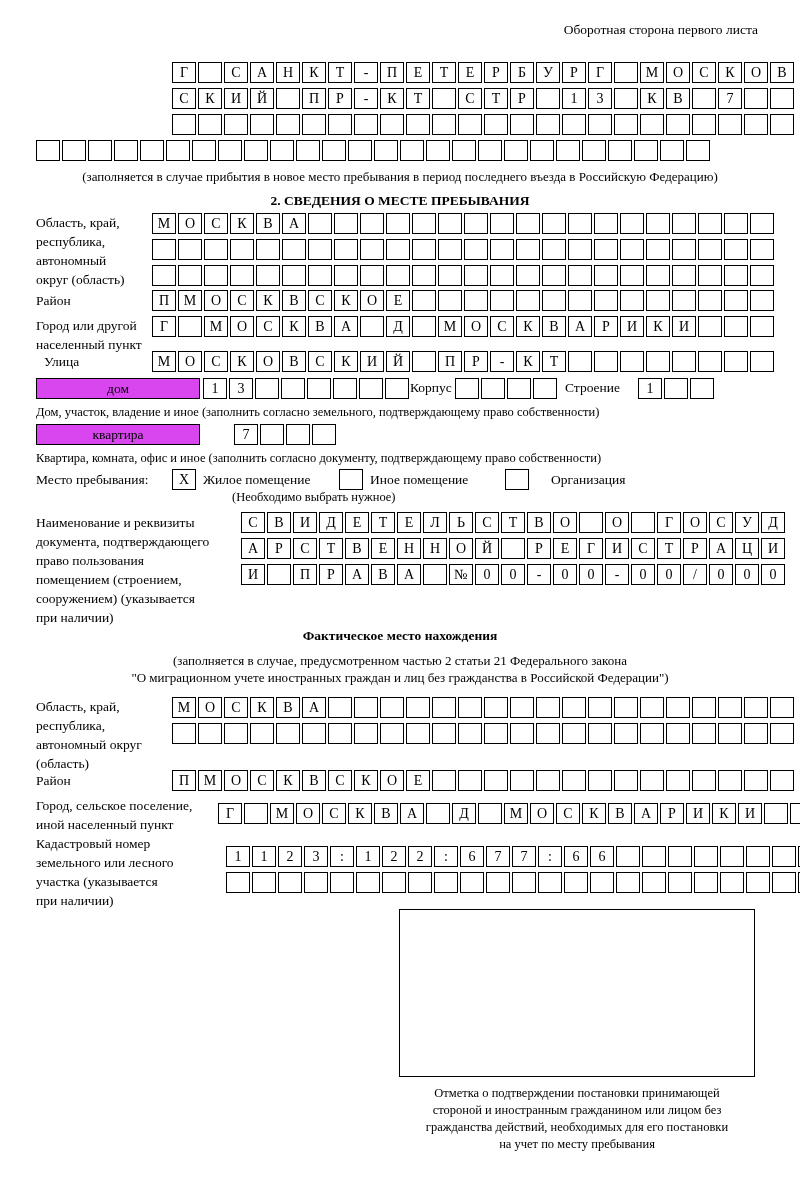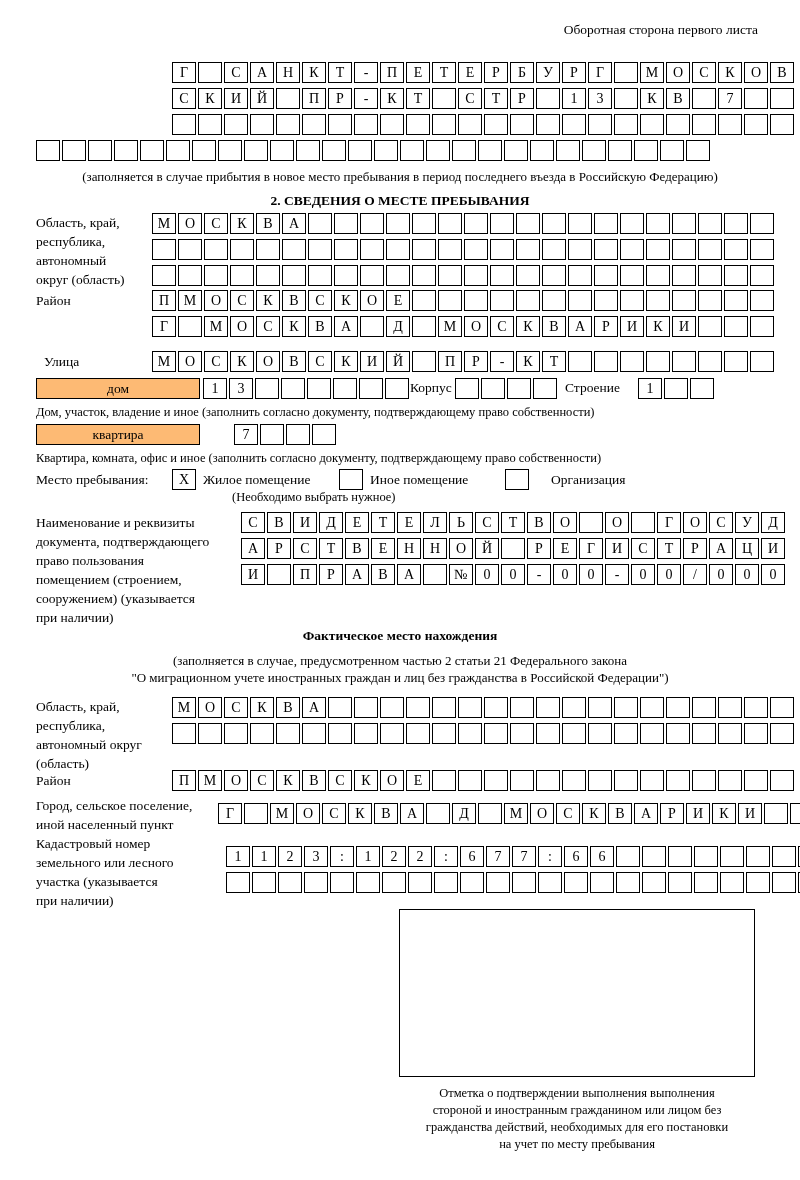--- a/index.html
+++ b/index.html
@@ -59,21 +59,21 @@
   }
   .cell.blank { }
   .wide-label-box {
     position: absolute;
     border: 1px solid #000;
     box-sizing: border-box;
     height: 21px;
     text-align: center;
     font-size: 13.5px;
     line-height: 19px;
-    background: #fdba74;
+    background: #d946ef;
   }
   .inline-label {
     position: absolute;
     font-size: 13.5px;
     line-height: 19px;
   }
   .checkbox {
     width: 24px;
     height: 21px;
     border: 1px solid #000;
@@ -329,20 +329,22 @@
       <div class="cell blank"></div>
       <div class="cell blank"></div>
       <div class="cell blank"></div>
       <div class="cell blank"></div>
       <div class="cell blank"></div>
       <div class="cell blank"></div>
       <div class="cell blank"></div>
       <div class="cell blank"></div>
     </div>
 
+  <div class="lbl" style="left:36px; top:316px;">Город или другой
+населенный пункт</div>
   <div class="boxrow" id="s2-city-0" style="left:152px; top:316px;">
       <div class="cell">Г</div>
       <div class="cell blank"></div>
       <div class="cell">М</div>
       <div class="cell">О</div>
       <div class="cell">С</div>
       <div class="cell">К</div>
       <div class="cell">В</div>
       <div class="cell">А</div>
       <div class="cell blank"></div>
@@ -409,21 +411,21 @@
       <div class="cell blank"></div>
       <div class="cell blank"></div>
     </div>
   <div class="inline-label" style="left:565px; top:378px;">Строение</div>
   <div class="boxrow" id="s2-stroenie" style="left:638px; top:378px;">
       <div class="cell">1</div>
       <div class="cell blank"></div>
       <div class="cell blank"></div>
     </div>
 
-  <div class="lbl small" style="left:36px; top:403px;">Дом, участок, владение и иное (заполнить согласно документу, подтверждающему право собственности)</div>
+  <div class="lbl small" style="left:36px; top:403px;">Дом, участок, владение и иное (заполнить согласно земельного, подтверждающему право собственности)</div>
 
   <div class="wide-label-box" style="left:36px; top:424px; width:164px;">квартира</div>
   <div class="boxrow" id="s2-flat" style="left:234px; top:424px;">
       <div class="cell">7</div>
       <div class="cell blank"></div>
       <div class="cell blank"></div>
       <div class="cell blank"></div>
     </div>
   <div class="lbl small" style="left:36px; top:449px;">Квартира, комната, офис и иное (заполнить согласно документу, подтверждающему право собственности)</div>
 
@@ -678,18 +680,18 @@
       <div class="cell blank"></div>
       <div class="cell blank"></div>
       <div class="cell blank"></div>
       <div class="cell blank"></div>
       <div class="cell blank"></div>
       <div class="cell blank"></div>
       <div class="cell blank"></div>
     </div>
 
   <div class="bigbox" style="left:399px; top:909px; width:356px; height:168px;"></div>
-  <div class="note" style="left:399px; top:1085px; width:356px;">Отметка о подтверждении выполнения выполнения</div>
+  <div class="note" style="left:399px; top:1085px; width:356px;">Отметка о подтверждении постановки принимающей</div>
   <div class="note" style="left:399px; top:1102px; width:356px;">стороной и иностранным гражданином или лицом без</div>
   <div class="note" style="left:399px; top:1119px; width:356px;">гражданства действий, необходимых для его постановки</div>
   <div class="note" style="left:399px; top:1136px; width:356px;">на учет по месту пребывания</div>
 
 </div>
 
 </body></html>

